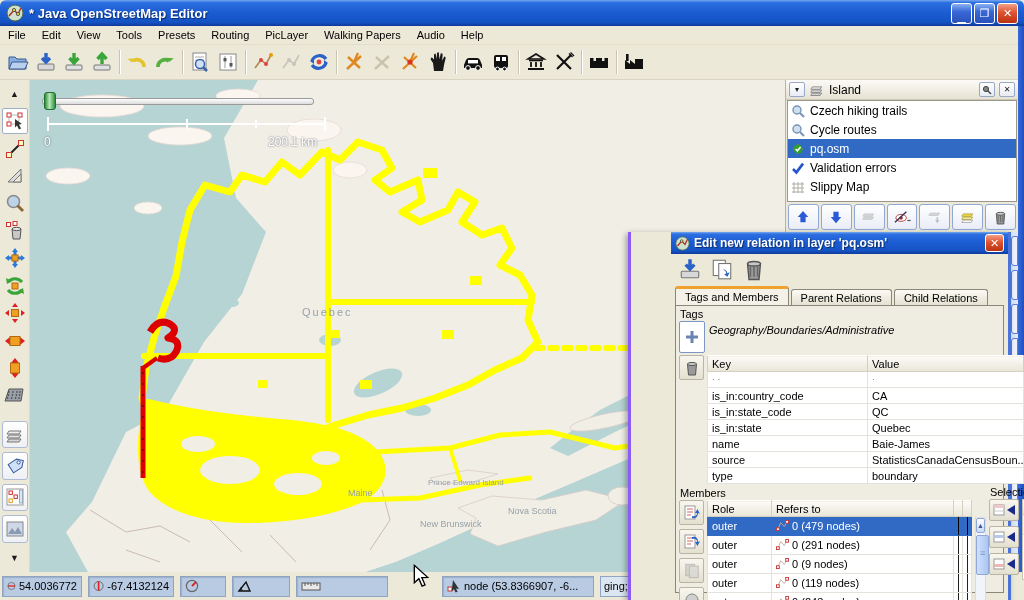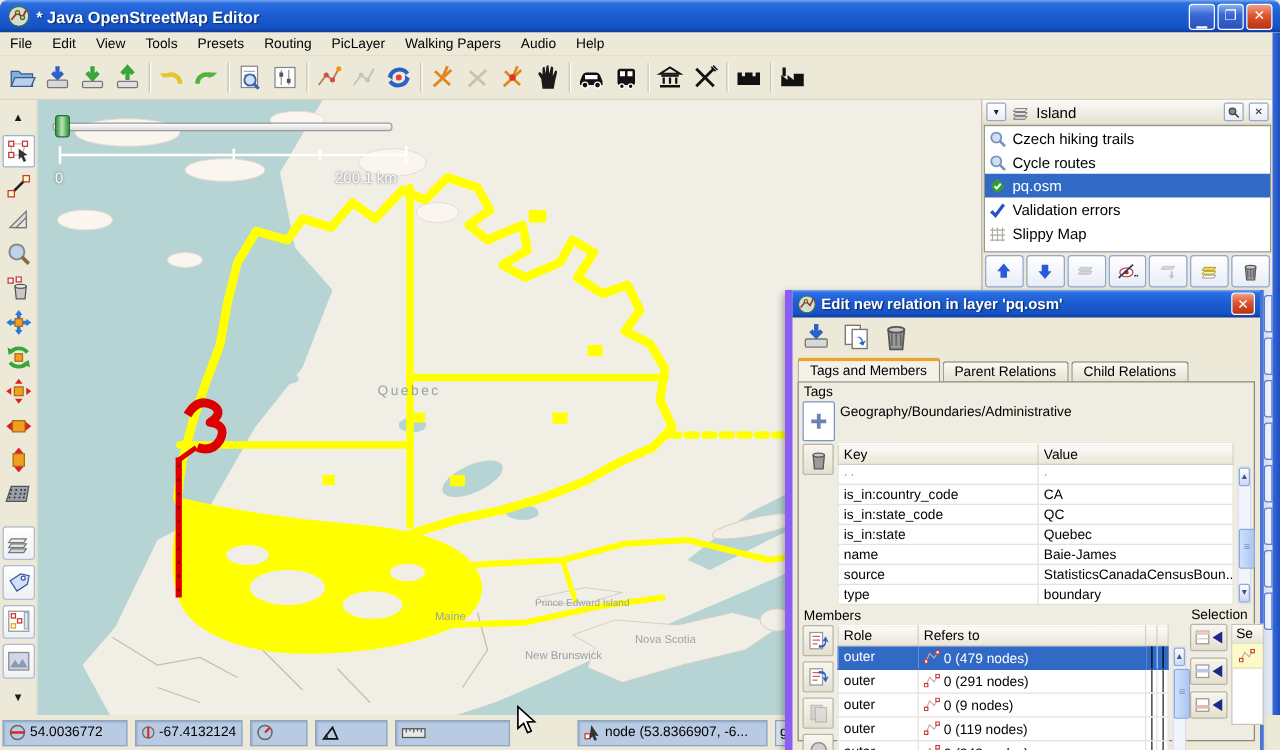--- a/index.html
+++ b/index.html
@@ -62,40 +62,40 @@
     display:flex;align-items:center;justify-content:center;}
 
   
   .right-edge{position:absolute;left:1018px;top:26px;width:6px;height:574px;
     background:linear-gradient(90deg,#3a6ad8,#1c4fc0);}
   .edge-sliver{position:absolute;left:1010px;top:232px;width:8px;height:368px;background:#dfe6f5;}
   .edge-sliver .ebtn{margin:4px 0 0 1px;width:7px;height:30px;border:1px solid #5a7edc;border-radius:3px 0 0 3px;background:#eef2fc;}
 
   
   .dialog{position:absolute;left:628px;top:232px;width:383px;height:368px;
-    border-left:6px solid #8b5cf6;border-right:3px solid #4a74d8;background:#ece9d8;
-    box-shadow:-2px 2px 6px rgba(0,0,0,.35);}
+    border-left:3px solid #8b5cf6;border-right:3px solid #4a74d8;background:#ece9d8;
+    box-shadow:-2px 2px 6px rgba(0,0,0,.35);padding-left:40px;}
   .dlg-title{height:22px;background:linear-gradient(180deg,#76a7f0 0%,#2b6fe0 10%,#1c5dd3 45%,#1553c4 85%,#10399a 100%);
     display:flex;align-items:center;padding:0 4px;gap:4px;}
   .dlg-title .txt{flex:1;color:#fff;font-weight:bold;font-size:12px;text-shadow:1px 1px 1px #0a2a6a;white-space:nowrap;overflow:hidden;}
   .dlg-close{width:19px;height:18px;border:1px solid #fff;border-radius:3px;color:#fff;font-weight:bold;font-size:11px;
     display:flex;align-items:center;justify-content:center;background:linear-gradient(180deg,#f0a088,#e0532f 45%,#b93312);}
   .dlg-toolbar{height:30px;display:flex;align-items:center;gap:6px;padding:2px 6px;}
   .dbtn{width:26px;height:26px;display:flex;align-items:center;justify-content:center;}
   .dlg-tabs{display:flex;align-items:flex-end;padding:0 4px;height:21px;}
   .dtab{padding:2px 9px 2px;border:1px solid #8a867a;border-bottom:none;border-radius:3px 3px 0 0;
     background:linear-gradient(#fbfaf4,#e4e0d0);margin-right:2px;position:relative;top:1px;font-size:11px;white-space:nowrap;}
   .dtab.active{background:#f3f1e8;border-top:3px solid #efa12e;top:0;z-index:2;}
   .dlg-panel{margin:0 4px;border:1px solid #8a867a;background:#efece1;padding:2px 3px;height:288px;position:relative;}
   .grp-label{font-size:11px;margin:0 0 1px 1px;}
 
   .preset-row{display:flex;gap:4px;margin-bottom:2px;}
   .plus-btn{width:26px;height:32px;border:1px solid #7c96c8;border-radius:2px;background:#fff;
     display:flex;align-items:center;justify-content:center;}
-  .preset-text{font-size:11px;line-height:14px;padding-top:2px;}
+  .preset-text{font-size:11px;line-height:14px;padding-top:2px;font-style:italic;}
 
   .tags-area{display:flex;gap:3px;}
   .tool-col{width:27px;display:flex;flex-direction:column;gap:4px;align-items:center;}
   .tcol-btn{width:25px;height:25px;border:1px solid #b9b5a5;border-radius:2px;background:linear-gradient(#f8f6ee,#e4e0d0);
     display:flex;align-items:center;justify-content:center;}
   table.xp{border-collapse:collapse;background:#fff;table-layout:fixed;font-size:11px;}
   table.xp th{font-weight:normal;text-align:left;background:linear-gradient(#fcfbf7,#e9e6d8);
     border:1px solid #d4d0c0;border-top:1px solid #fff;padding:1px 4px;height:16px;margin-top:20px;}
   table.xp td{border:1px solid #e4e2da;padding:1px 4px;height:16px;white-space:nowrap;overflow:hidden;}
   tr.sel td{background:#316ac5;color:#fff;border-color:#316ac5;}
@@ -663,21 +663,21 @@
     <div class="ebtn"></div>
     <div class="ebtn"></div>
     <div class="ebtn"></div>
     <div class="ebtn"></div>
     <div class="ebtn"></div>
     <div class="ebtn"></div>
   </div>
   <div class="right-edge"></div>
 
   <div class="statusbar">
-    <div class="sfield" style="width:100px">
+    <div class="sfield" style="width:80px">
       <svg width="14" height="14" viewBox="0 0 14 14">
           <circle cx="7" cy="7" r="5.6" fill="none" stroke="#666" stroke-width="1.2"></circle>
           <line x1="1.4" y1="7" x2="12.6" y2="7" stroke="#d22" stroke-width="2"></line>
         </svg>
       <span>54.0036772</span>
     </div>
     <div class="sfield" style="width:86px">
       <svg width="14" height="14" viewBox="0 0 14 14">
           <circle cx="7" cy="7" r="5.6" fill="none" stroke="#666" stroke-width="1.2"></circle>
           <line x1="7" y1="1.4" x2="7" y2="12.6" stroke="#d22" stroke-width="2"></line>

